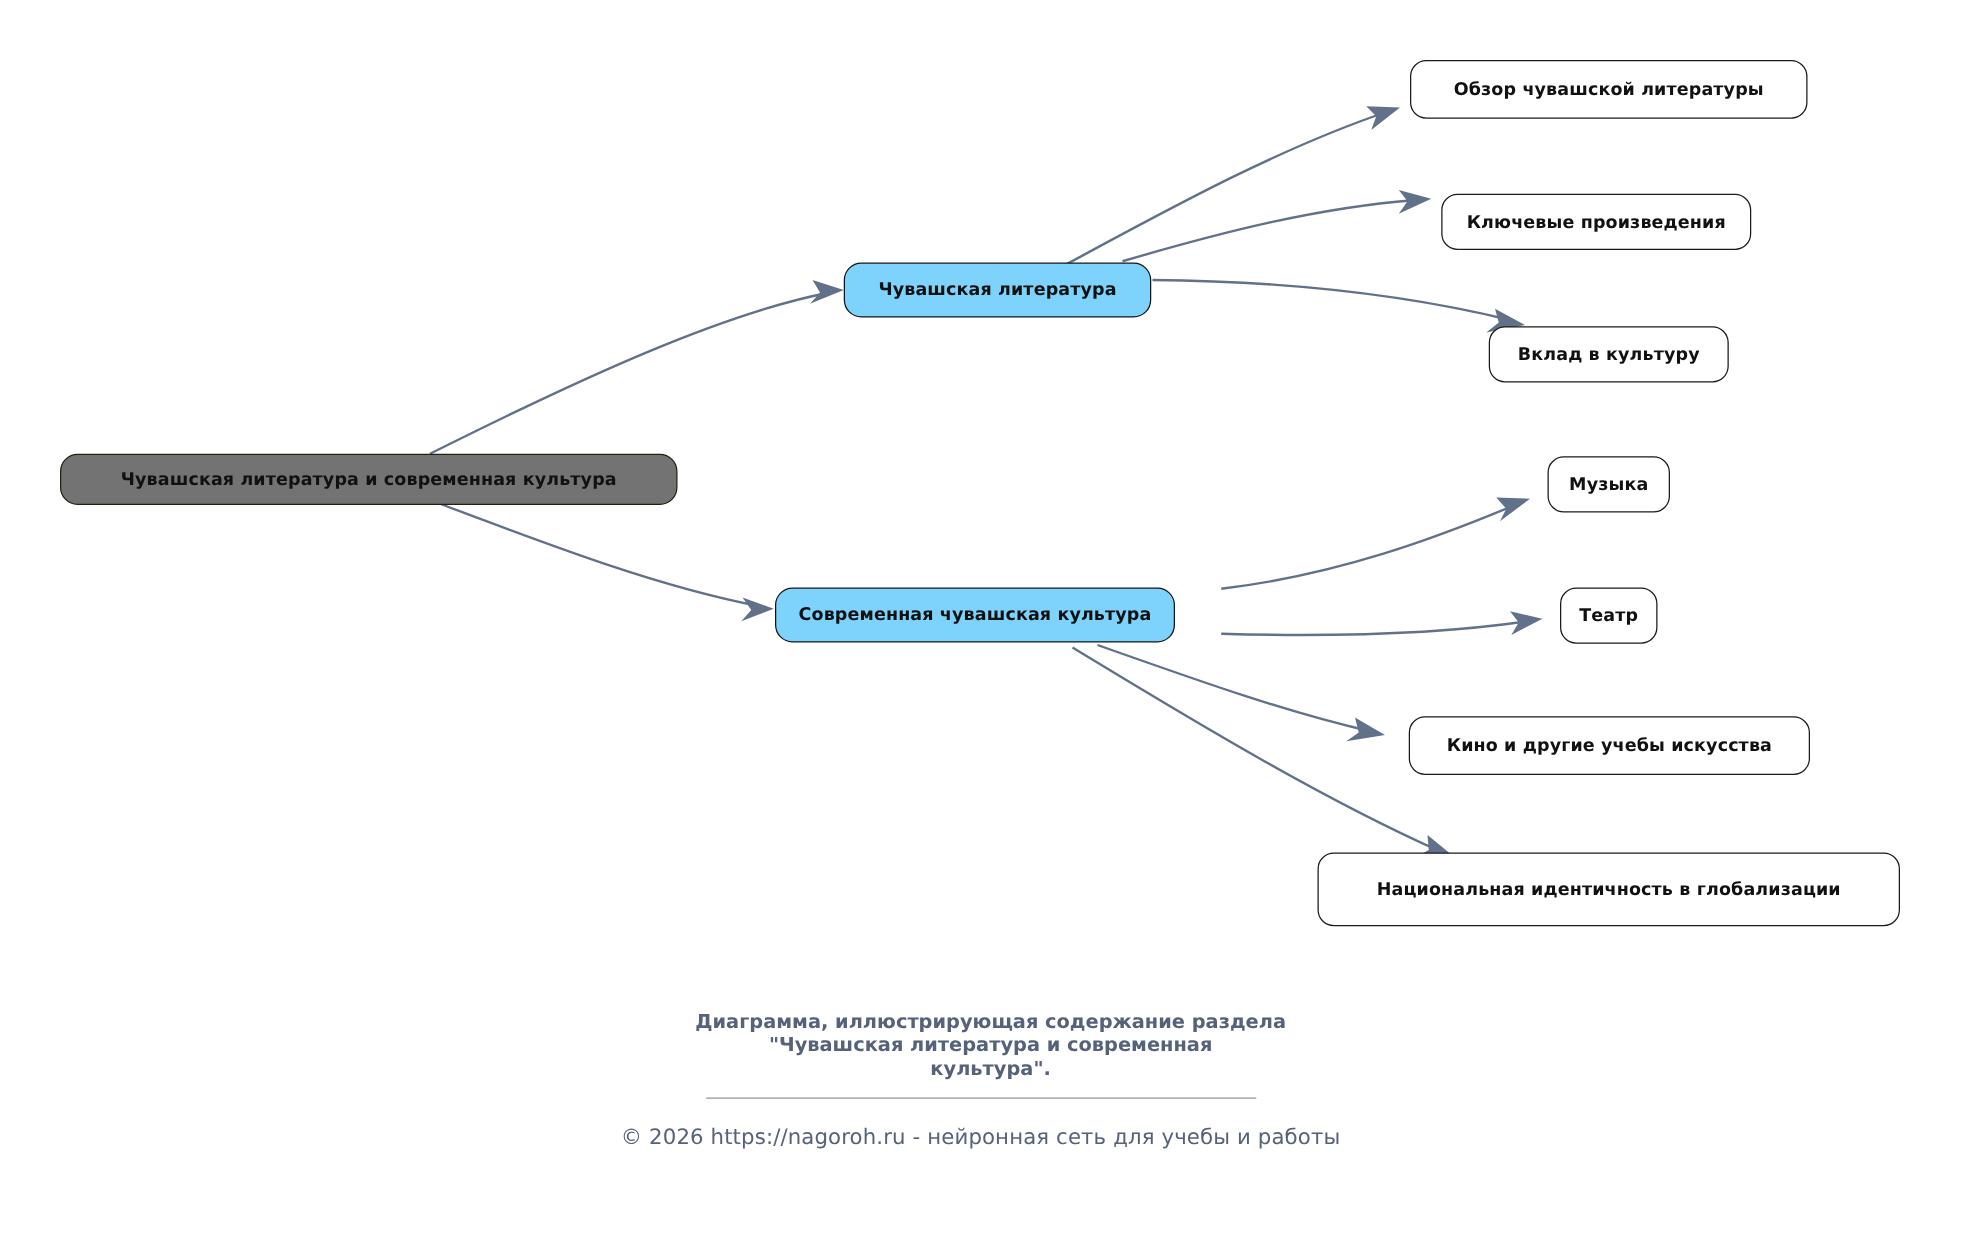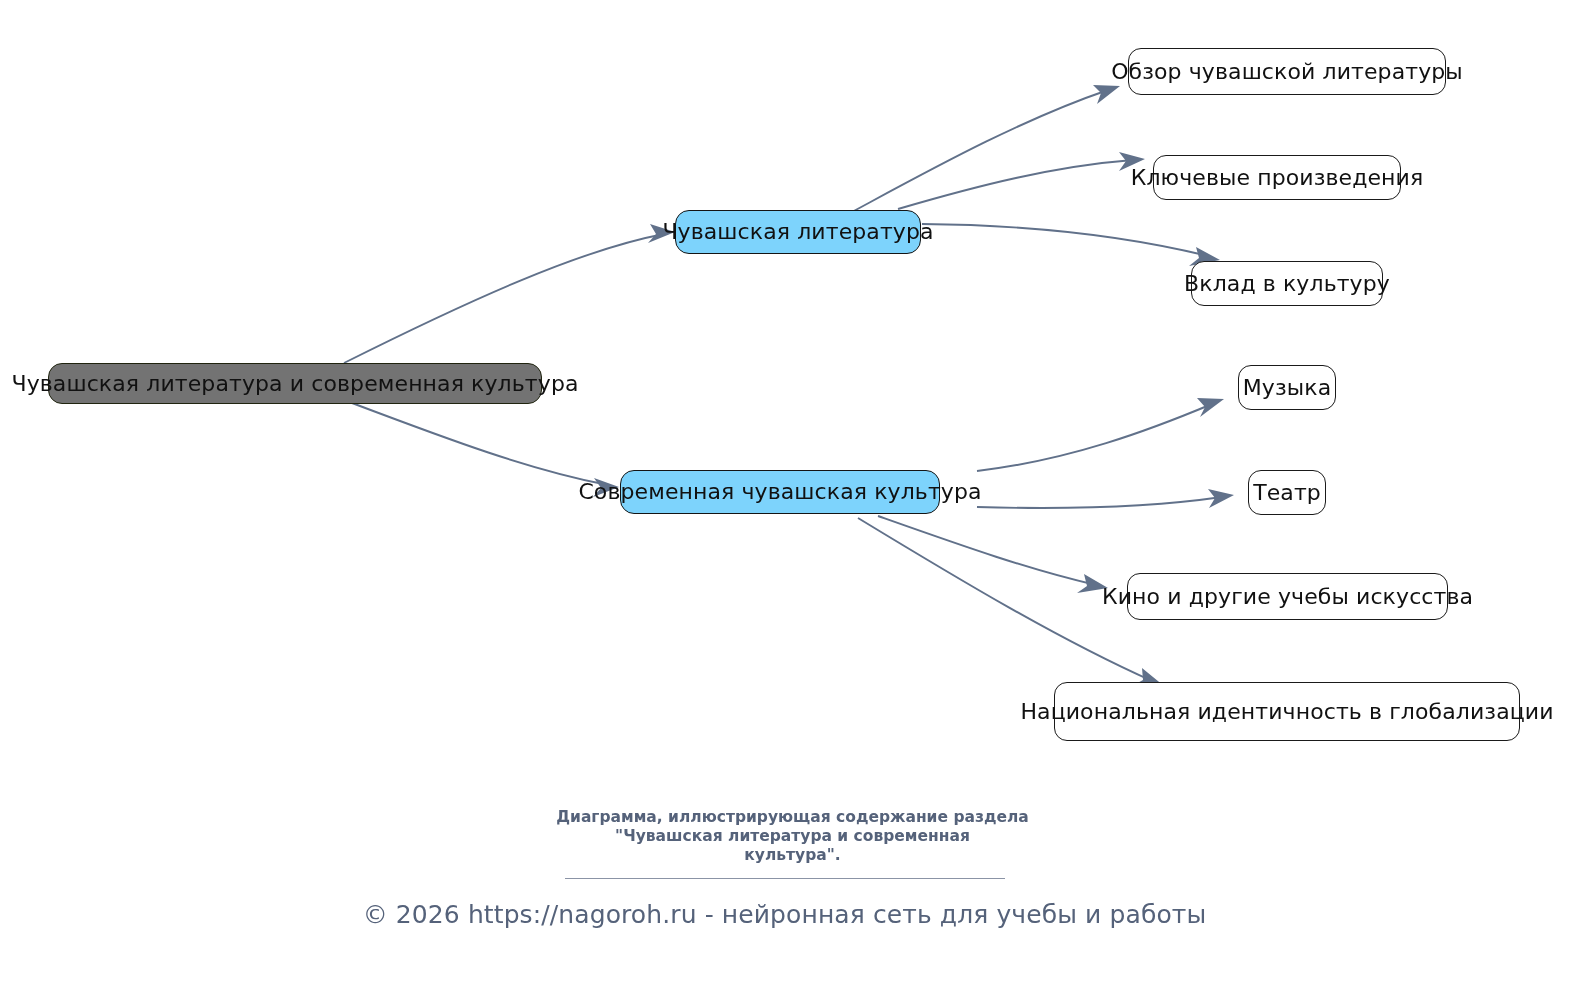--- a/index.html
+++ b/index.html
@@ -48,25 +48,26 @@
   .node {
     position: absolute;
     box-sizing: border-box;
     display: flex;
     align-items: center;
     justify-content: center;
     border: 1.6px solid #1a1a1a;
     border-radius: 13px;
     background: #ffffff;
     color: #111111;
-    font-size: 22px;
+    font-size: 14px;
     line-height: 1;
     letter-spacing: 0.1px;
     white-space: nowrap;
     padding: 0 14px;
+    font-weight: bold;
   }
   .node.root {
     background: #737373;
     border-color: #20240f;
     border-radius: 14px;
   }
   .node.branch {
     background: #7dd3fc;
     border-color: #141414;
     border-radius: 14px;
@@ -95,21 +96,21 @@
   }
   #caption-divider {
     width: 440px;
     height: 0;
     margin: 13px auto 0 auto;
     border-top: 1.4px solid #8b94a6;
   }
   #footer-text {
     margin: 21px 0 0 0;
     font-family: "DejaVu Sans", "Liberation Sans", sans-serif;
-    font-size: 25px;
+    font-size: 17px;
     color: #55627a;
     letter-spacing: 0.1px;
   }
 </style>
 </head>
 <body>
 
 <div id="mindmap-canvas">
 
   <svg id="edges-layer" viewBox="0 0 1569 1001" width="1569" height="1001" xmlns="http://www.w3.org/2000/svg">

